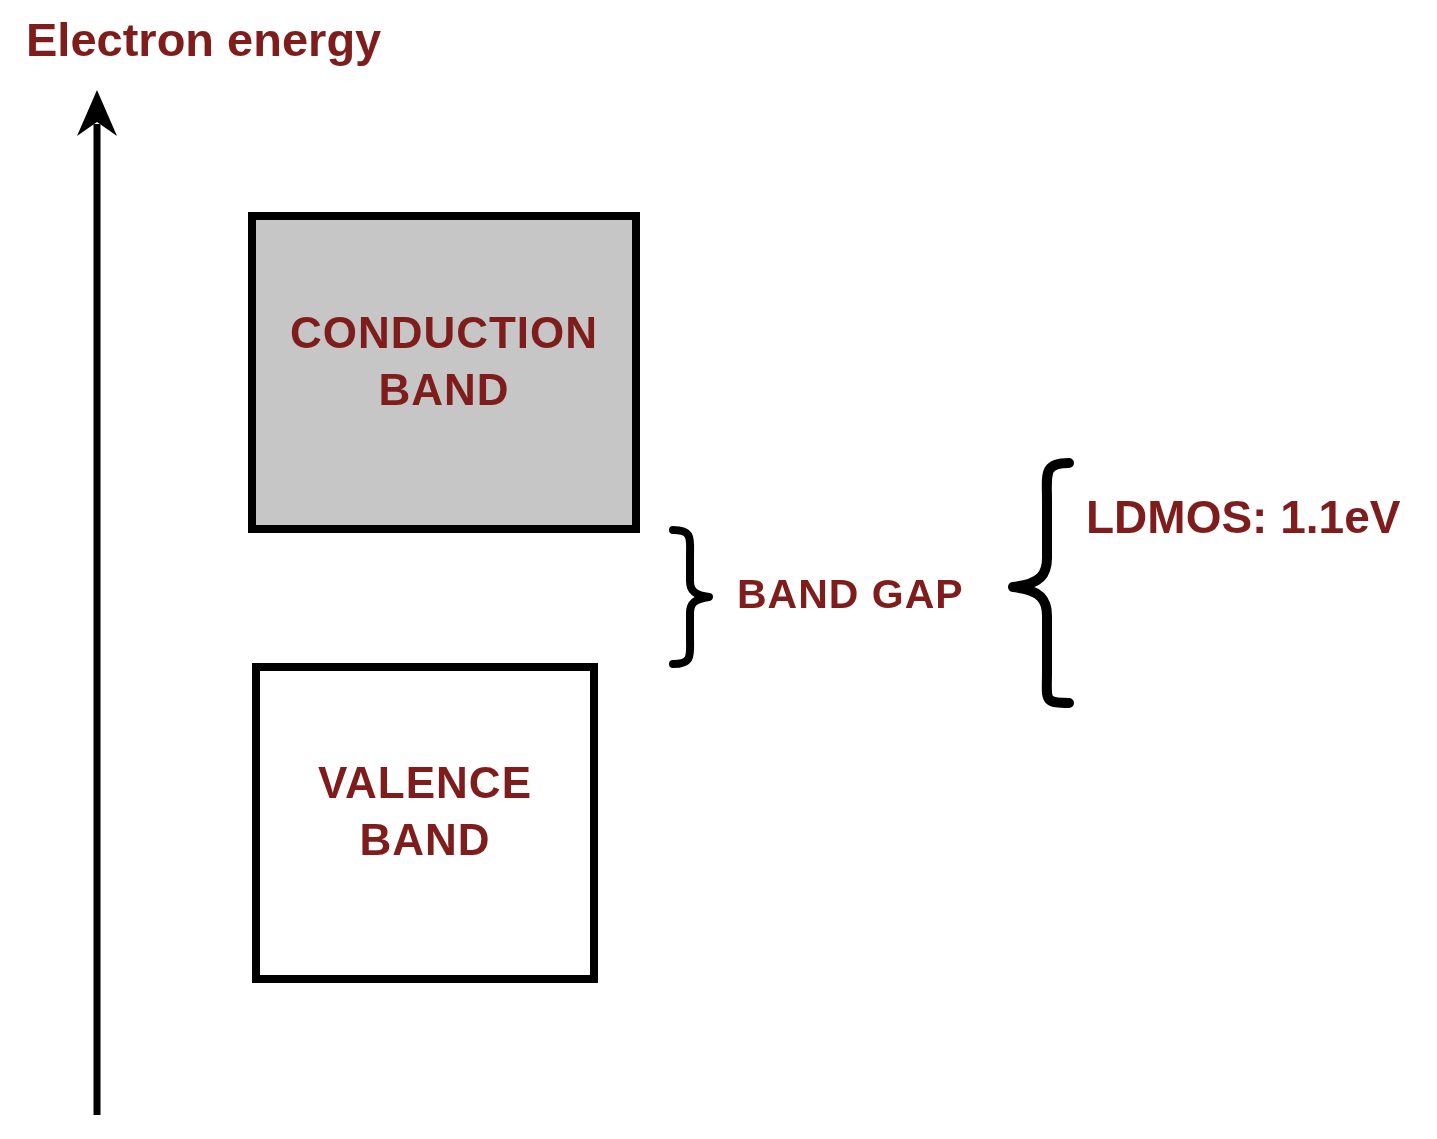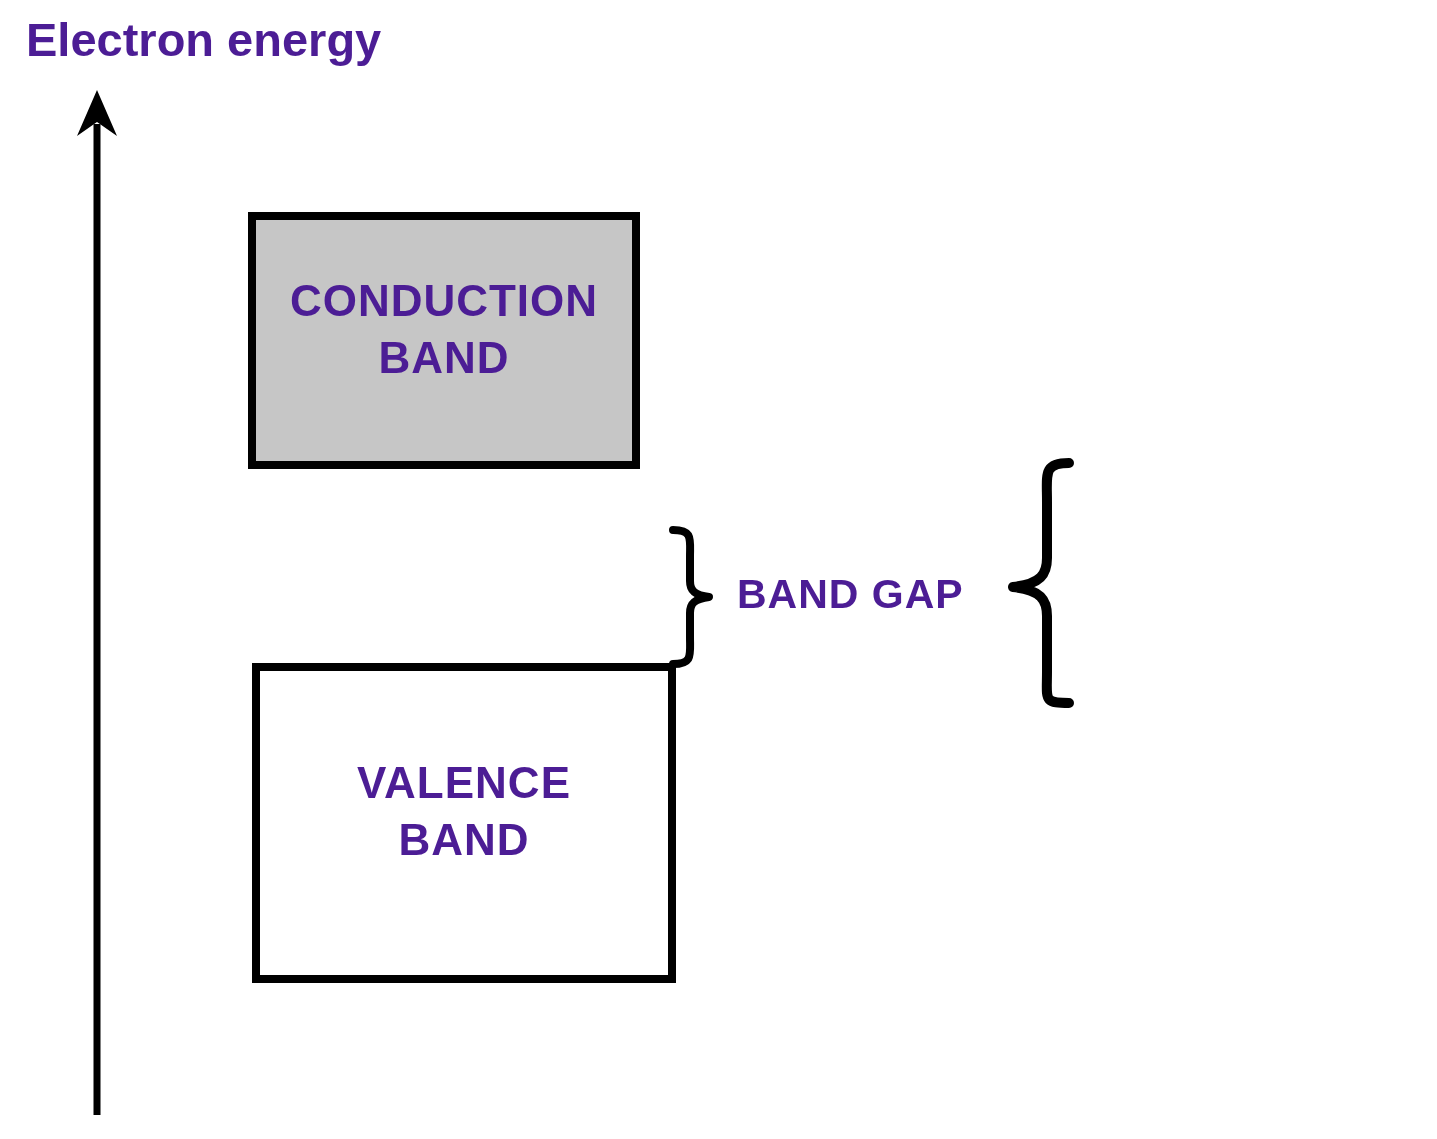--- a/index.html
+++ b/index.html
@@ -7,21 +7,21 @@
     padding: 0;
     background: #ffffff;
     font-family: "Liberation Sans", "DejaVu Sans", sans-serif;
   }
   .canvas {
     position: relative;
     width: 1437px;
     height: 1139px;
     background: #ffffff;
     overflow: hidden;
-    color: #4c1d95;
+    color: #7f1d1d;
   }
   .abs { position: absolute; }
   .axis-label {
     left: 26px;
     top: 12px;
     font-size: 47px;
     font-weight: bold;
     letter-spacing: 0px;
     white-space: nowrap;
   }
@@ -37,26 +37,26 @@
     font-size: 44px;
     font-weight: bold;
     line-height: 57px;
     transform: translateY(-12px);
     letter-spacing: 1px;
   }
   .conduction-box {
     left: 248px;
     top: 212px;
     width: 392px;
-    height: 257px;
+    height: 321px;
   }
   .valence-box {
     left: 252px;
     top: 663px;
-    width: 424px;
+    width: 346px;
     height: 320px;
   }
   .bandgap-label {
     left: 737px;
     top: 571px;
     font-size: 41px;
     font-weight: bold;
     white-space: nowrap;
     letter-spacing: 1px;
   }
@@ -98,15 +98,16 @@
   <svg class="abs" style="left:661px; top:523px;" width="56" height="148" viewBox="0 0 56 148">
     <path d="M12,7 C32,7 29,16 29,34 L29,58 C29,68 34,72 48,74 C34,76 29,80 29,90 L29,114 C29,132 32,141 12,141" fill="none" stroke="#000000" stroke-width="8" stroke-linecap="round" stroke-linejoin="round"></path>
   </svg>
 
   <div class="abs bandgap-label">BAND GAP</div>
 
   <svg class="abs" style="left:1003px; top:456px;" width="78" height="254" viewBox="0 0 78 254">
     <path d="M66,7 C40,7 44,18 44,46 L44,102 C44,118 38,128 10,131 C38,134 44,144 44,160 L44,216 C44,244 40,247 66,247" fill="none" stroke="#000000" stroke-width="10" stroke-linecap="round" stroke-linejoin="round"></path>
   </svg>
 
+  <div class="abs material-line material-ldmos">LDMOS: 1.1eV</div>
 
 
 </div>
 
 </body></html>

